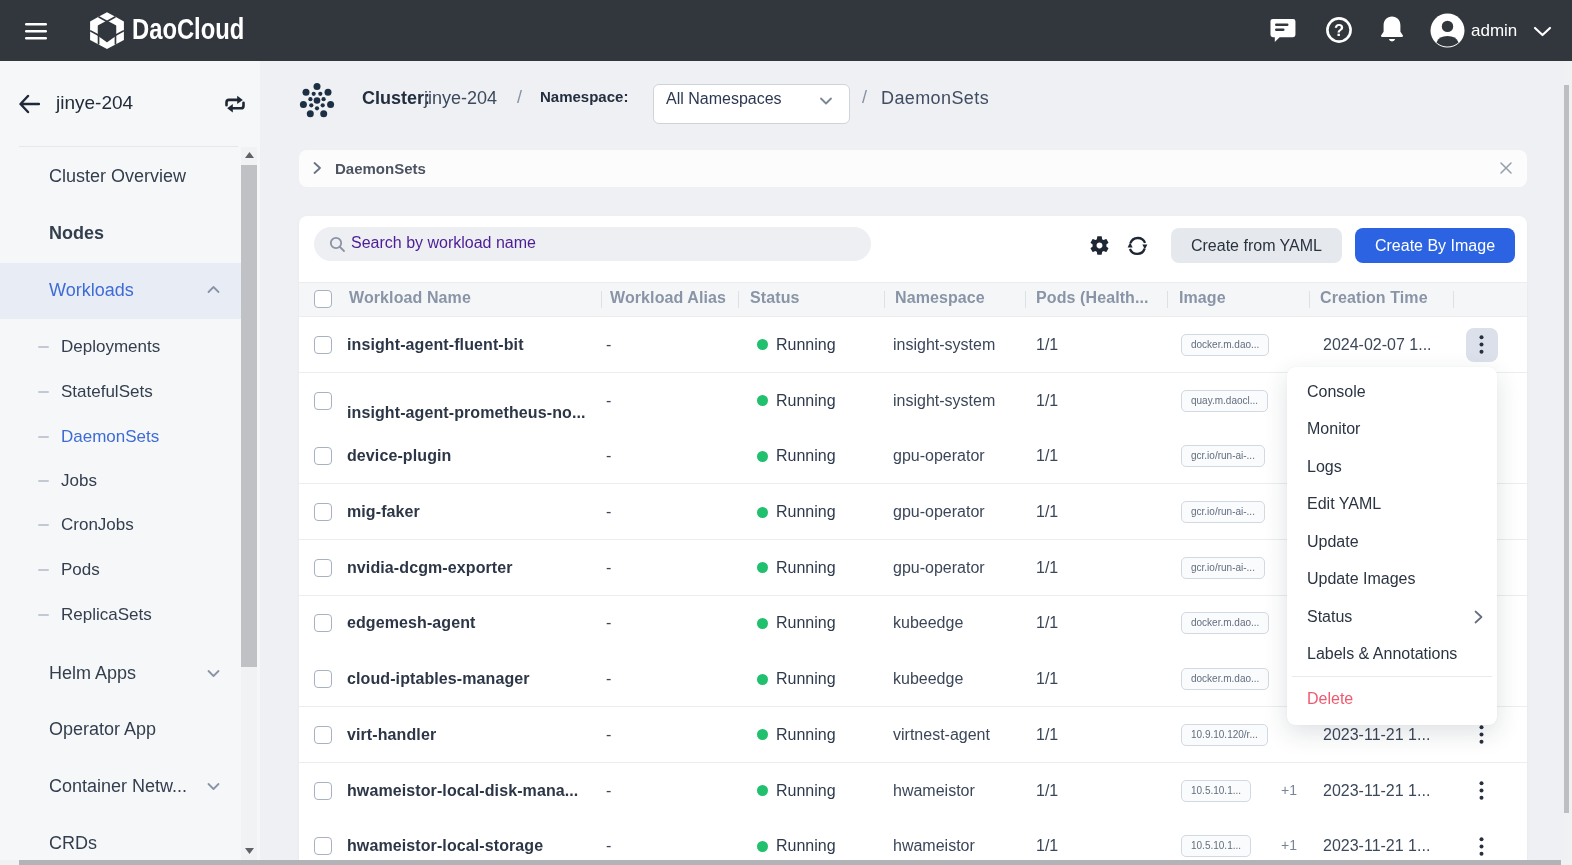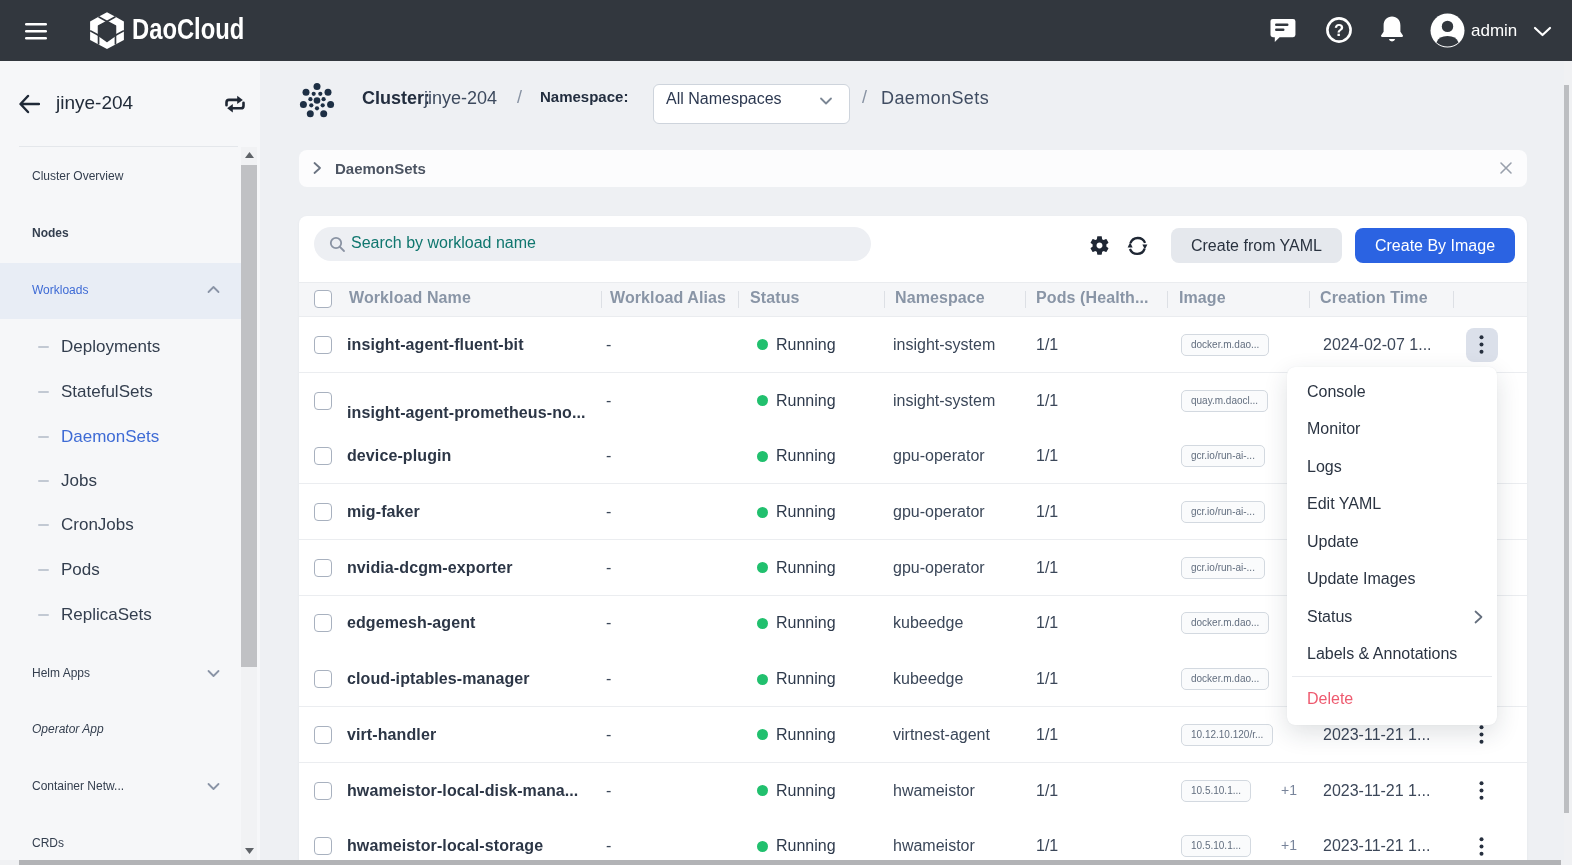--- a/index.html
+++ b/index.html
@@ -9,21 +9,21 @@
 .abs { position:absolute; }
 
 
 #topbar { position:absolute; left:0; top:0; width:1572px; height:61px; background:#32373e; }
 #topbar .admin { position:absolute; left:1471px; top:0; height:61px; line-height:61px; color:#fff; font-size:17px; }
 
 
 #sidebar { position:absolute; left:0; top:61px; width:260px; height:804px; background:#f6f7f9; }
 #sbtitle { position:absolute; left:56px; top:92px; font-size:19px; color:#222c3a; }
 #sbdivider { position:absolute; left:19px; top:146px; width:219px; height:1px; background:#e4e7eb; }
-.mi { position:absolute; left:32px; height:24px; line-height:24px; font-size:12px; color:#333e4e; white-space:nowrap; }
+.mi { position:absolute; left:49px; height:24px; line-height:24px; font-size:18px; color:#333e4e; white-space:nowrap; }
 .mi2 { position:absolute; left:61px; height:24px; line-height:24px; font-size:17px; color:#333e4e; white-space:nowrap; }
 .dash { position:absolute; left:38px; width:11px; height:2px; border-radius:2px; background:#c2c9d3; }
 #activerow { position:absolute; left:0; top:263px; width:241px; height:56px; background:#e8edf5; }
 .blue { color:#3e6bd5 !important; }
 
 
 #sbscroll { position:absolute; left:241px; top:147px; width:16px; height:714px; background:#f1f2f4; }
 #sbthumb { position:absolute; left:241px; top:165px; width:16px; height:502px; background:#c0c1c4; }
 
 
@@ -36,21 +36,21 @@
 #mh-ds { position:absolute; left:881px; top:88px; font-size:18px; letter-spacing:0.4px; color:#404d62; }
 
 
 #crumb { position:absolute; left:299px; top:150px; width:1228px; height:37px; background:#fcfcfd; border-radius:8px; }
 #crumb .t { position:absolute; left:36px; top:10px; font-size:15px; font-weight:bold; color:#4c5462; }
 
 
 #card { position:absolute; left:299px; top:216px; width:1228px; height:649px; background:#fff; border-radius:8px 8px 0 0; box-shadow:0 1px 3px rgba(40,50,70,0.05); }
 
 #search { position:absolute; left:314px; top:227px; width:557px; height:34px; background:#edeff3; border-radius:17px; }
-#search span { position:absolute; left:37px; top:7px; font-size:16px; color:#0f766e; }
+#search span { position:absolute; left:37px; top:7px; font-size:16px; color:#4c1d95; }
 #btn-yaml { position:absolute; left:1171px; top:228px; width:171px; height:35px; background:#e5e8ed; border-radius:8px; text-align:center; line-height:35px; font-size:16px; color:#29323f; }
 #btn-image { position:absolute; left:1355px; top:228px; width:160px; height:35px; background:#2b63e2; border-radius:8px; text-align:center; line-height:35px; font-size:16px; color:#fff; }
 
 
 #thead { position:absolute; left:299px; top:282px; width:1228px; height:35px; background:#f5f6f8; border-top:1px solid #eaecef; border-bottom:1px solid #eaecef; }
 .th { position:absolute; top:289px; font-size:16px; letter-spacing:0.1px; font-weight:bold; color:#8995a6; white-space:nowrap; }
 .thsep { position:absolute; top:291px; width:1px; height:17px; background:#dde0e5; }
 .cb { position:absolute; left:314px; width:18px; height:18px; border:1.5px solid #a8b1bf; border-radius:4px; background:#fff; }
 .row { position:absolute; left:299px; width:1228px; height:56px; border-bottom:1px solid #ebedf0; background:#fff; }
 .name { position:absolute; left:347px; font-size:16px; letter-spacing:0.1px; font-weight:bold; color:#2c3646; white-space:nowrap; }
@@ -208,21 +208,21 @@
   <div class="cell" style="left:1036px;top:670.1px;">1/1</div>
   <div class="pill" style="top:668.1px;">docker.m.dao...</div>
   <div class="row" style="top:706.9px;"></div>
   <div class="cb" style="top:725.8px;"></div>
   <div class="name" style="top:725.8px;">virt-handler</div>
   <div class="cell" style="left:606px;top:725.8px;">-</div>
   <div class="gdot" style="top:729.3px;"></div>
   <div class="cell" style="left:776px;top:725.8px;color:#2e3a4c;">Running</div>
   <div class="cell" style="left:893px;top:725.8px;">virtnest-agent</div>
   <div class="cell" style="left:1036px;top:725.8px;">1/1</div>
-  <div class="pill" style="top:723.8px;">10.12.10.120/r...</div>
+  <div class="pill" style="top:723.8px;">10.9.10.120/r...</div>
   <div class="cell" style="left:1323px;top:725.8px;color:#3c4759;">2023-11-21 1...</div>
   <svg class="abs" style="left:1478px;top:725.3px;" width="7" height="19" viewBox="0 0 7 19">
       <g fill="#27303f">
         <circle cx="3.5" cy="2.3" r="2"></circle>
         <circle cx="3.5" cy="9.5" r="2"></circle>
         <circle cx="3.5" cy="16.7" r="2"></circle>
       </g>
     </svg>
   <div class="row" style="top:762.6px;"></div>
   <div class="cb" style="top:781.5px;"></div>
@@ -360,21 +360,21 @@
   <div class="dash" style="top:524px;"></div>
     <div class="mi2" style="top:513px;">CronJobs</div>
   <div class="dash" style="top:569px;"></div>
     <div class="mi2" style="top:558px;">Pods</div>
   <div class="dash" style="top:614px;"></div>
     <div class="mi2" style="top:603px;">ReplicaSets</div>
   <div class="mi" style="top:661px;">Helm Apps</div>
   <svg class="abs" style="left:207px;top:669px;" width="13" height="9" viewBox="0 0 13 9">
       <path d="M1.5 2 L6.5 7 L11.5 2" fill="none" stroke="#8a94a6" stroke-width="1.8" stroke-linecap="round" stroke-linejoin="round"></path>
     </svg>
-  <div class="mi" style="top:717px;font-style:italic;">Operator App</div>
+  <div class="mi" style="top:717px;">Operator App</div>
   <div class="mi" style="top:774px;">Container Netw...</div>
   <svg class="abs" style="left:207px;top:782px;" width="13" height="9" viewBox="0 0 13 9">
       <path d="M1.5 2 L6.5 7 L11.5 2" fill="none" stroke="#8a94a6" stroke-width="1.8" stroke-linecap="round" stroke-linejoin="round"></path>
     </svg>
   <div class="mi" style="top:831px;">CRDs</div>
   <div id="sbscroll"></div>
   <div id="sbthumb"></div>
   <svg class="abs" style="left:245px;top:152px;" width="9" height="6" viewBox="0 0 9 6">
       <path d="M0 6 L4.5 0 L9 6 Z" fill="#5f6368"></path>
     </svg>

